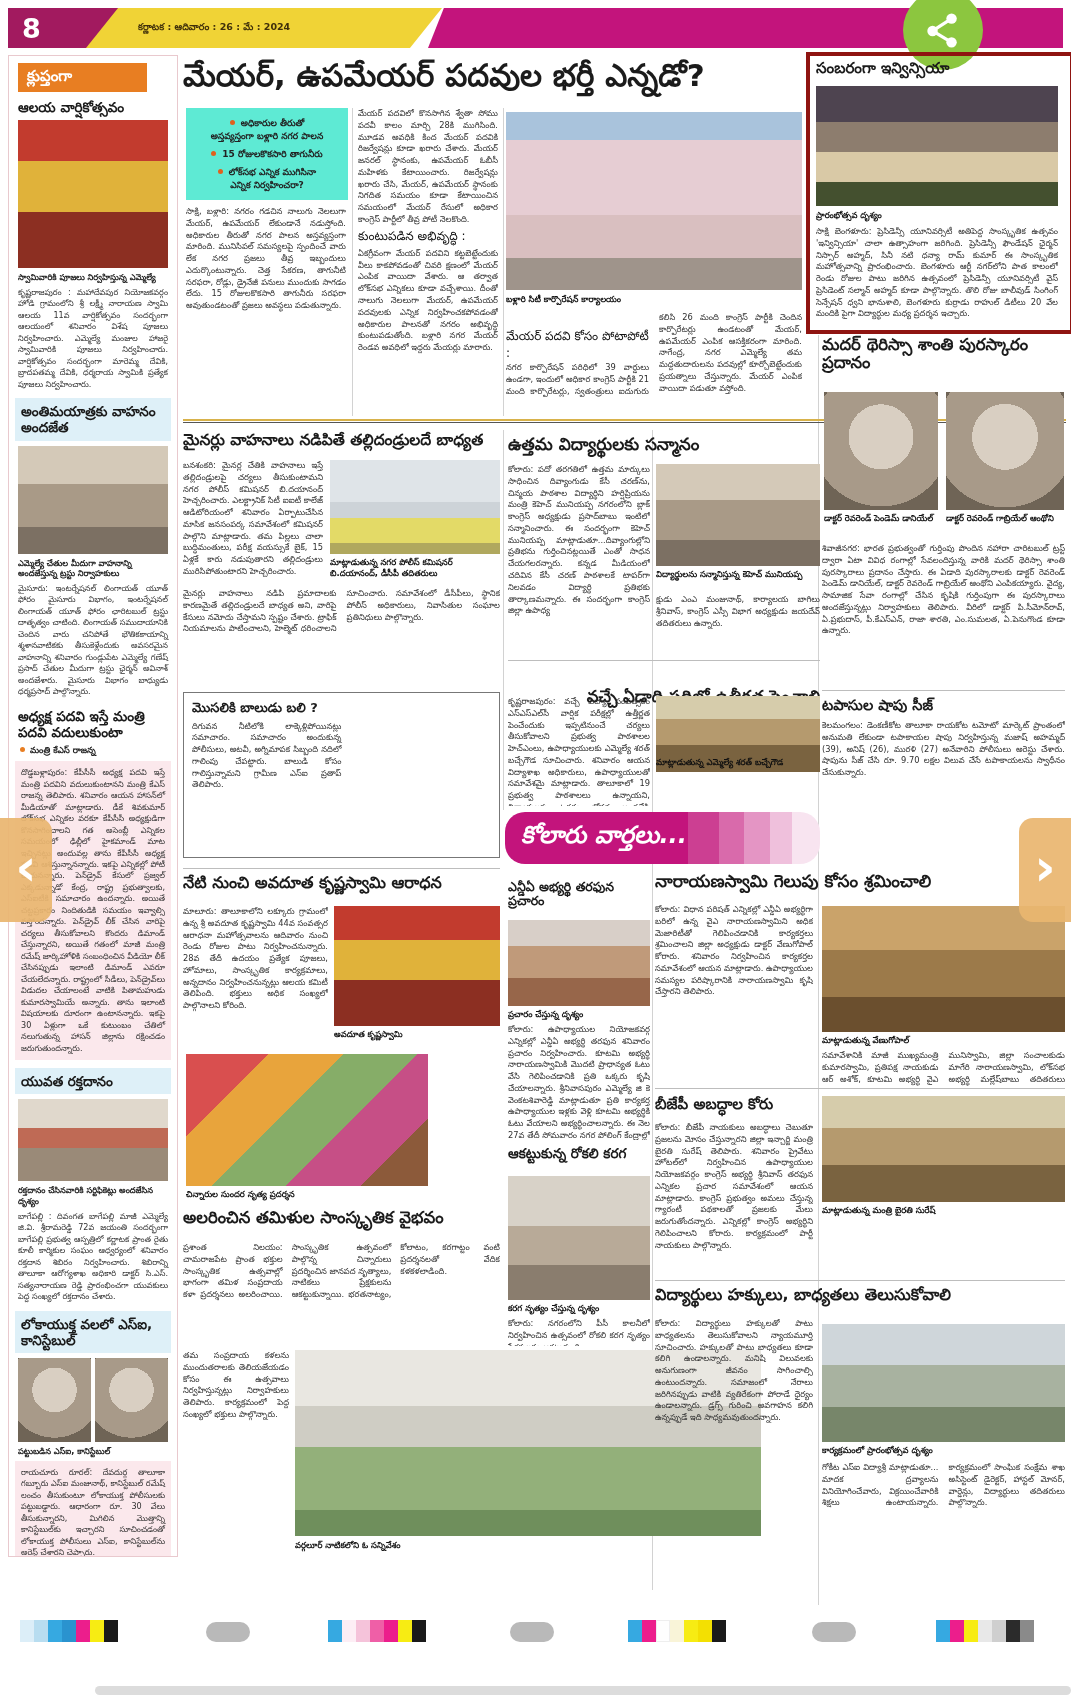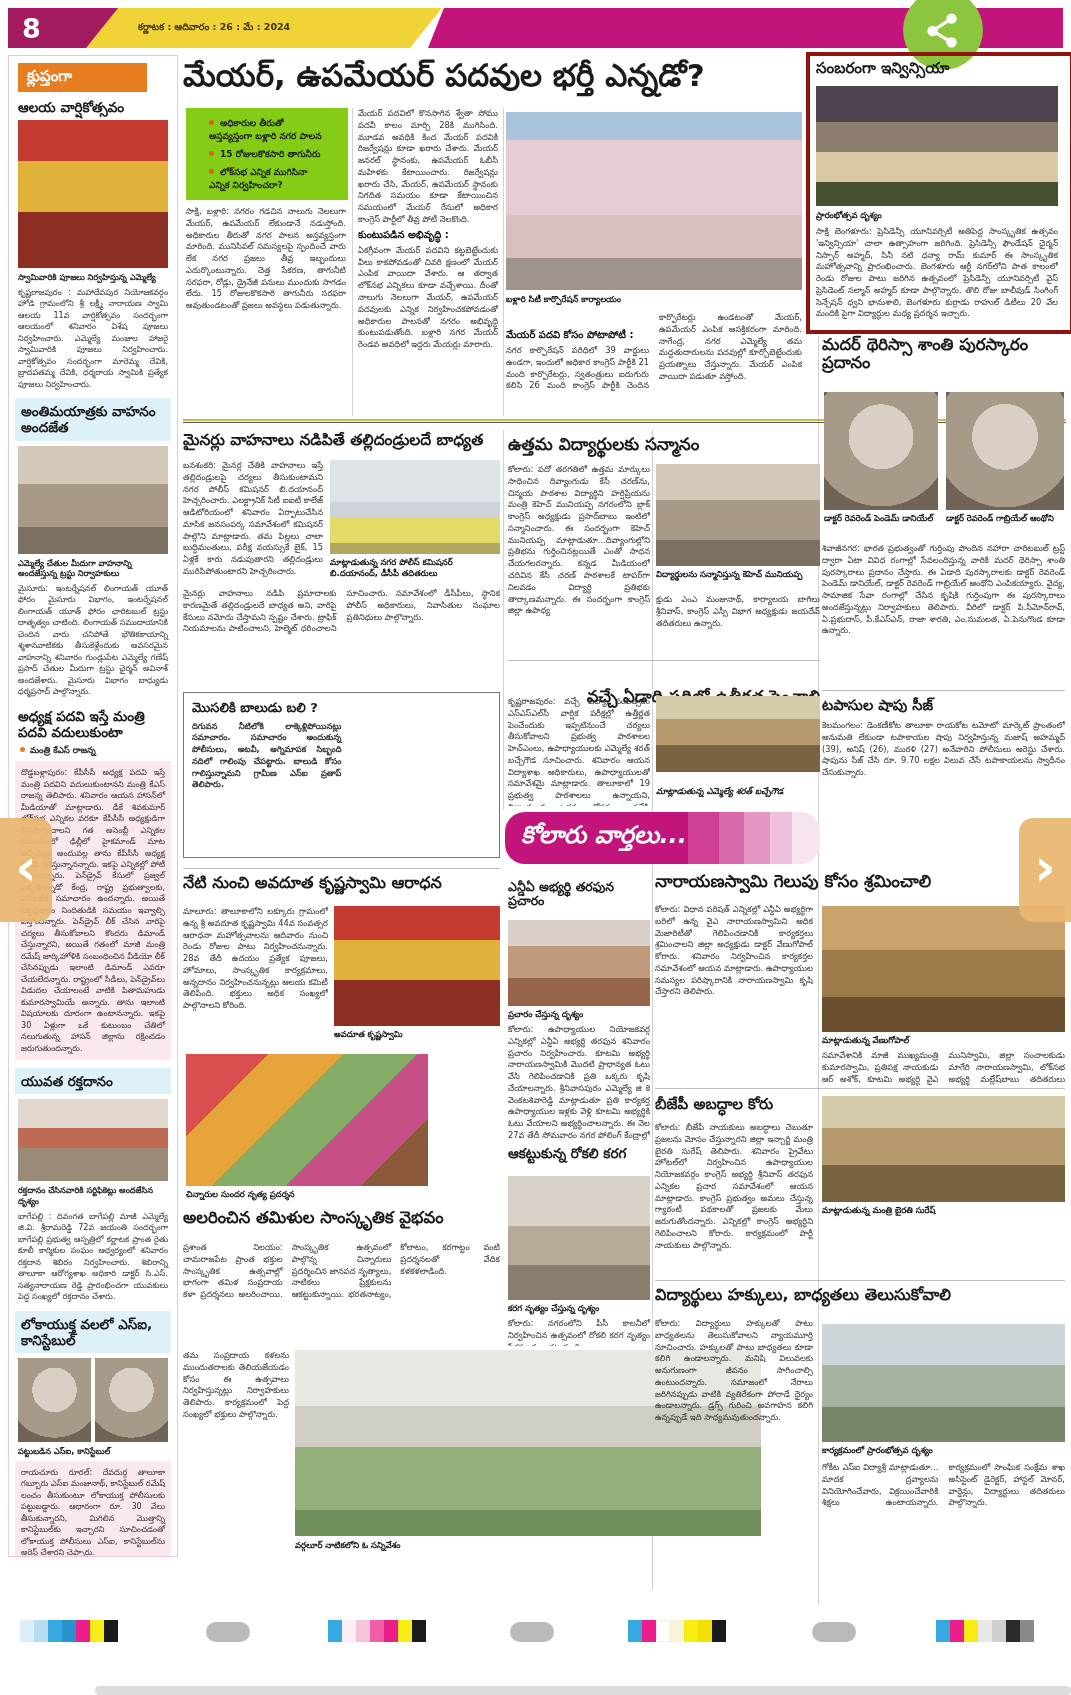--- a/index.html
+++ b/index.html
@@ -2,21 +2,21 @@
 <html><head>
 <meta charset="utf-8">
 <style>
   html,body{margin:0;padding:0;background:#fff;}
   #page{position:relative;width:1071px;height:1695px;background:#fff;overflow:hidden;
         font-family:"DejaVu Sans","Liberation Sans",sans-serif;color:#222;}
   .abs{position:absolute;}
   .hl{font-weight:bold;color:#1b1b1b;line-height:1.12;}
   .bt{font-size:8.3px;line-height:1.42;text-align:justify;color:#2f2f2f;}
   .cap{font-size:8.4px;font-weight:bold;color:#101010;line-height:1.25;}
-  .subhead{font-size:10px;font-weight:bold;color:#111;margin:3px 0 2px 0;}
+  .subhead{font-size:12px;font-weight:normal;color:#111;margin:3px 0 2px 0;}
   .cols2{column-count:2;column-gap:10px;}
   .cols3{column-count:3;column-gap:9px;}
   .photo{background:#cfc6ba;}
   .vline{width:1px;background:#d2d2d2;}
   .hline{height:1px;background:#bdbdbd;}
   
   #hdr-num{background:#a21a5f;color:#fff;font-size:27px;font-weight:bold;
            display:flex;align-items:center;padding-left:14px;
            clip-path:polygon(0 0,100% 0,72% 100%,0 100%);}
   #hdr-yellow{background:#f0d336;clip-path:polygon(9% 0,100% 0,91% 100%,0 100%);
@@ -33,21 +33,21 @@
   .sb-orange{background:#e87e22;color:#fff;font-weight:bold;font-size:15px;padding:4px 9px;width:86%;box-sizing:border-box;}
   .sb-hl{font-size:13.5px;font-weight:bold;color:#1a1a1a;line-height:1.2;margin:7px 0 5px 0;}
   .sb-hl-strip{background:#def0f8;padding:5px 6px;margin:8px -3px 5px -3px;}
   .sb-photo{width:100%;margin-bottom:4px;}
   .sb-cap{font-size:8.2px;font-weight:bold;line-height:1.3;margin-bottom:4px;}
   .sb-body{font-size:8.1px;line-height:1.42;text-align:justify;color:#303030;}
   .pinkbg{background:#fbe8ec;padding:6px;margin:4px -3px 0 -3px;}
   .kicker{font-size:8.6px;font-weight:bold;margin:2px 0 4px 2px;}
   .kicker::before{content:"";display:inline-block;width:5px;height:5px;border-radius:50%;background:#e87e22;margin-right:5px;vertical-align:1px;}
   
-  #lead-bullets{background:#84cc16;padding:9px 23px;box-sizing:border-box;}
+  #lead-bullets{background:#5eead4;padding:9px 23px;box-sizing:border-box;text-align:center;}
   #lead-bullets div{font-size:9px;font-weight:bold;color:#222;line-height:1.45;margin-bottom:5px;}
   #lead-bullets div::before{content:"";display:inline-block;width:5px;height:5px;border-radius:50%;background:#e0611e;margin-right:6px;vertical-align:1px;}
   
   #kolar-banner{background:linear-gradient(90deg,#c3147c 0 58%,#cc3f92 58% 68%,#d96aab 68% 76%,#e495c4 76% 84%,#efc0dc 84% 91%,#f8e4f0 91%);
     display:flex;align-items:center;border-radius:20px;}
   #kolar-banner span{color:#fff;font-size:24px;font-weight:bold;font-style:italic;padding-left:16px;}
   
   .ph-building{background:linear-gradient(180deg,#a9c3dc 0 16%,#e6cdd3 16% 58%,#d9bfc0 58% 82%,#9f948b 82%);}
   .ph-stage{background:linear-gradient(180deg,#4e4450 0 30%,#8d7d6e 30% 55%,#d9c9a6 55% 80%,#44502f 80%);}
   .ph-police{background:linear-gradient(180deg,#dfe4e8 0 45%,#cdd3d8 45% 62%,#e3da67 62% 88%,#b0a85e 88%);}
@@ -200,38 +200,38 @@
     <div class="abs photo ph-police" style="left:330px;top:460px;width:170px;height:94px;"></div>
     <div class="abs cap" style="left:330px;top:557px;width:170px;">మాట్లాడుతున్న నగర పోలీస్ కమిషనర్ బి.దయానంద్, డీసీపీ తదితరులు</div>
     <div class="abs" style="left:183px;top:588px;width:317px;height:98px;overflow:hidden;">
       <div class="bt cols2">మైనర్లు వాహనాలు నడిపి ప్రమాదాలకు కారణమైతే తల్లిదండ్రులదే బాధ్యత అని, వారిపై కేసులు నమోదు చేస్తామని స్పష్టం చేశారు. ట్రాఫిక్ నియమాలను పాటించాలని, హెల్మెట్ ధరించాలని సూచించారు. సమావేశంలో డీసీపీలు, స్థానిక పోలీస్ అధికారులు, నివాసితుల సంఘాల ప్రతినిధులు పాల్గొన్నారు.</div>
     </div>
   </div>
 
   <div class="abs" style="left:183px;top:692px;width:317px;height:166px;border:1px solid #777;box-sizing:border-box;padding:8px;">
     <div class="hl" style="font-size:13px;margin-bottom:5px;">మొసలికి బాలుడు బలి ?</div>
     <div style="display:flex;gap:10px;">
-      <div class="bt" style="width:50%;font-weight:bold;">దిగువన నీటిలోకి లాక్కెళ్లిపోయినట్లు సమాచారం. సమాచారం అందుకున్న పోలీసులు, అటవీ, అగ్నిమాపక సిబ్బంది నదిలో గాలింపు చేపట్టారు. బాలుడి కోసం గాలిస్తున్నామని గ్రామీణ ఎస్ఐ ప్రతాప్ తెలిపారు.</div>
+      <div class="bt" style="width:50%;">దిగువన నీటిలోకి లాక్కెళ్లిపోయినట్లు సమాచారం. సమాచారం అందుకున్న పోలీసులు, అటవీ, అగ్నిమాపక సిబ్బంది నదిలో గాలింపు చేపట్టారు. బాలుడి కోసం గాలిస్తున్నామని గ్రామీణ ఎస్ఐ ప్రతాప్ తెలిపారు.</div>
     </div>
   </div>
 
   <div>
     <div class="abs hl" style="left:508px;top:435px;width:312px;font-size:17px;">ఉత్తమ విద్యార్థులకు సన్మానం</div>
     <div class="abs bt" style="left:508px;top:464px;width:142px;height:192px;overflow:hidden;">కోలారు: పదో తరగతిలో ఉత్తమ మార్కులు సాధించిన దివ్యాంగుడు కేసీ చరణ్‌ను, చిన్మయ పాఠశాల విద్యార్థిని హర్షిప్రియను మంత్రి కెహెచ్ మునియప్ప నగరంలోని బ్లాక్ కాంగ్రెస్ అధ్యక్షుడు ప్రసాద్‌బాబు ఇంటిలో సన్మానించారు. ఈ సందర్భంగా కెహెచ్ మునియప్ప మాట్లాడుతూ...దివ్యాంగుల్లోని ప్రతిభను గుర్తించినట్లయితే ఎంతో సాధన చేయగలరన్నారు. కన్నడ మీడియంలో చదివిన కేసీ చరణ్ పాఠశాలకే టాపర్‌గా నిలవడం విద్యార్థి ప్రతిభకు తార్కాణమన్నారు. ఈ సందర్భంగా కాంగ్రెస్ జిల్లా ఉపాధ్య</div>
     <div class="abs photo ph-crowd" style="left:656px;top:464px;width:164px;height:102px;"></div>
     <div class="abs cap" style="left:656px;top:569px;width:164px;">విద్యార్థులను సన్మానిస్తున్న కెహెచ్ మునియప్ప</div>
     <div class="abs bt" style="left:656px;top:594px;width:164px;height:62px;overflow:hidden;">క్షుడు ఎంఎ మంజునాథ్, కార్యాలయ బాగిలు శ్రీనివాస్, కాంగ్రెస్ ఎస్సీ విభాగ అధ్యక్షుడు జయదేవ్ తదితరులు ఉన్నారు.</div>
   </div>
 
   <div>
     <div class="abs hline" style="left:508px;top:660px;width:312px;"></div>
     <div class="abs hl" style="left:508px;top:688px;width:312px;font-size:16.5px;text-align:right;">వచ్చే ఏడాది పదిలో ఉత్తీర్ణత పెంచాలి</div>
     <div class="abs bt" style="left:508px;top:696px;width:142px;height:110px;overflow:hidden;">కృష్ణరాజపురం: వచ్చే విద్యా సంవత్సరం ఎస్‌ఎస్‌ఎల్‌సీ వార్షిక పరీక్షల్లో ఉత్తీర్ణత పెంచేందుకు ఇప్పటినుంచే చర్యలు తీసుకోవాలని ప్రభుత్వ పాఠశాలల హెచ్‌ఎంలు, ఉపాధ్యాయులకు ఎమ్మెల్యే శరత్ బచ్చేగౌడ సూచించారు. శనివారం ఆయన విద్యాశాఖ అధికారులు, ఉపాధ్యాయులతో సమావేశమై మాట్లాడారు. తాలూకాలో 19 ప్రభుత్వ పాఠశాలలు ఉన్నాయని, విద్యార్థులకు ఉత్తమ బోధన అందజేసి ప్రైవేటుకు ధీటుగా మంచి ఫలితాలు సాధించాలని సూచించారు.</div>
     <div class="abs photo ph-meeting" style="left:656px;top:696px;width:164px;height:76px;"></div>
-    <div class="abs cap" style="left:656px;top:786px;width:164px;font-style:italic;">మాట్లాడుతున్న ఎమ్మెల్యే శరత్ బచ్చేగౌడ</div>
+    <div class="abs cap" style="left:656px;top:757px;width:164px;">మాట్లాడుతున్న ఎమ్మెల్యే శరత్ బచ్చేగౌడ</div>
   </div>
 
   <div class="abs" id="kolar-banner" style="left:505px;top:812px;width:315px;height:52px;">
     <span>కోలారు వార్తలు...</span>
   </div>
 
   <div class="abs hline" style="left:183px;top:868px;width:317px;"></div>
 
   <div>
     <div class="abs hl" style="left:183px;top:874px;width:317px;font-size:16px;">నేటి నుంచి అవదూత కృష్ణస్వామి ఆరాధన</div>

